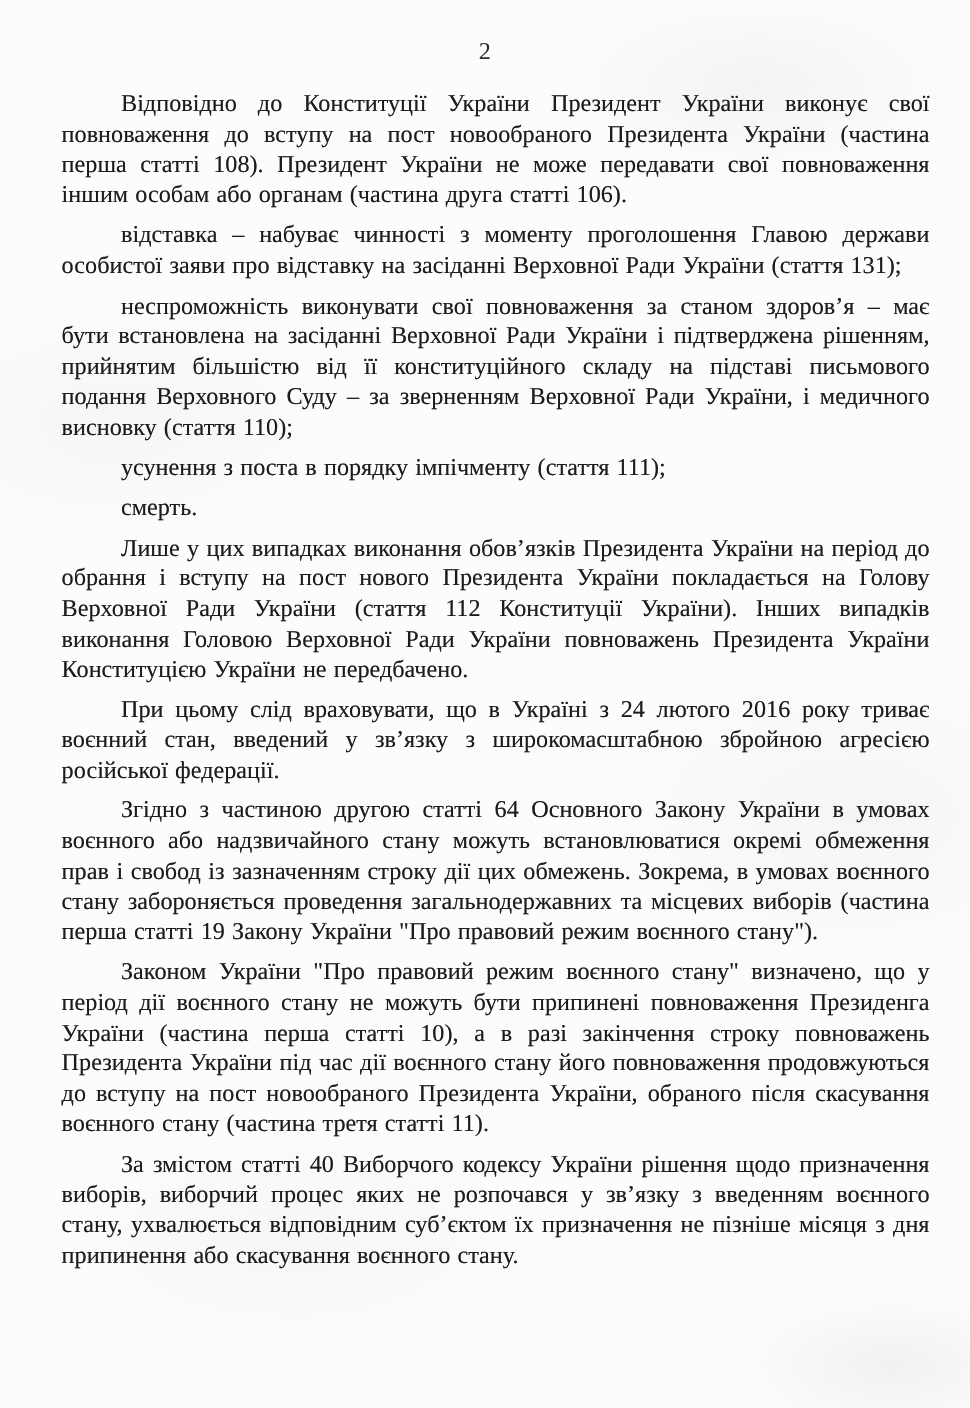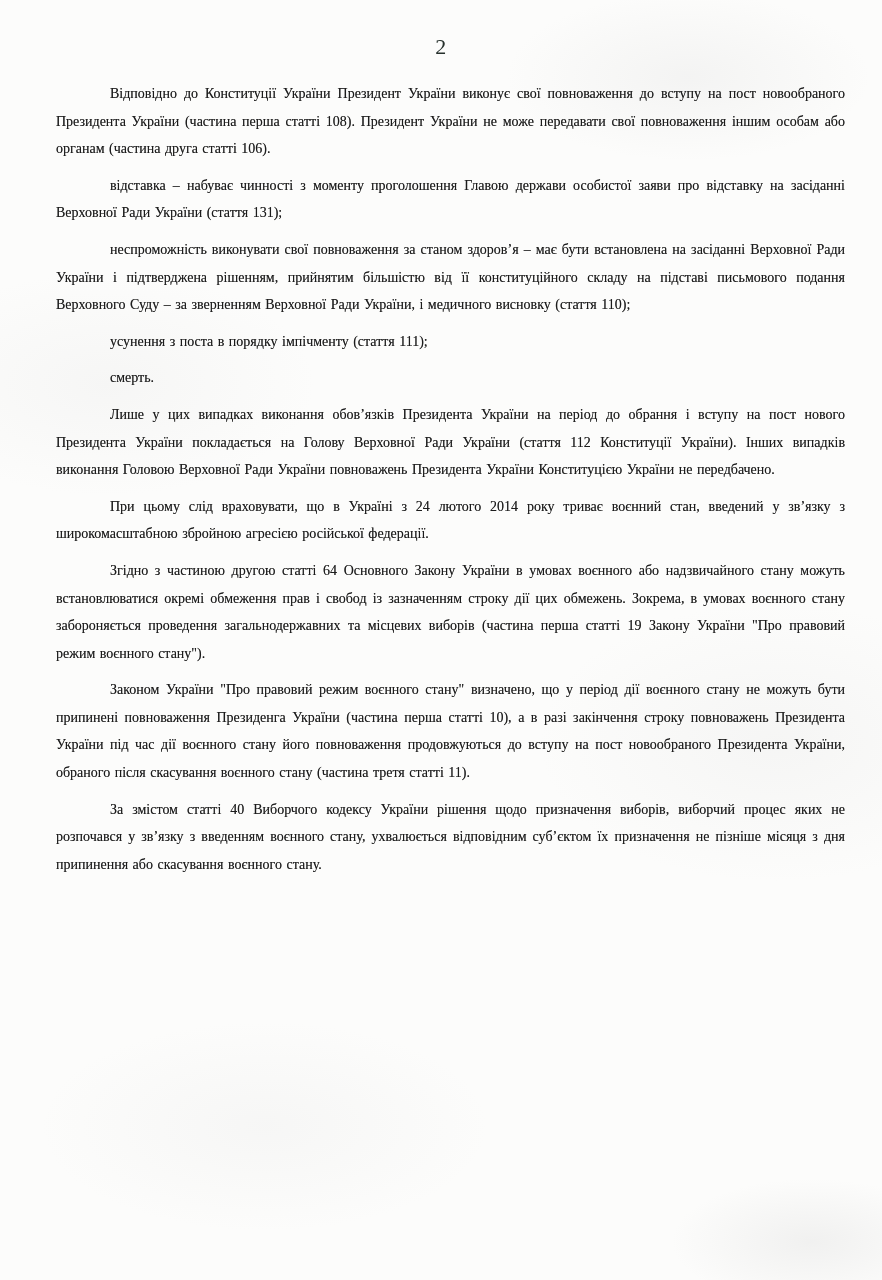--- a/index.html
+++ b/index.html
@@ -34,38 +34,38 @@
     color: #26302c;
   }
   .body-text {
     position: absolute;
     top: 80px;
     left: 56px;
     width: 789px;
   }
   .para {
     margin: 0 0 9px 0;
-    font-size: 14px;
+    font-size: 22px;
     line-height: 27.6px;
     text-align: justify;
     text-indent: 54px;
     word-spacing: 1px;
     text-shadow: 0 0 0.5px rgba(28,28,28,0.55);
   }
 </style>
 </head>
 <body>
 
 <div class="page">
   <div class="page-number">2</div>
   <div class="body-text">
       <p class="para">Відповідно до Конституції України Президент України виконує свої повноваження до вступу на пост новообраного Президента України (частина перша статті 108). Президент України не може передавати свої повноваження іншим особам або органам (частина друга статті 106).</p>
       <p class="para">відставка – набуває чинності з моменту проголошення Главою держави особистої заяви про відставку на засіданні Верховної Ради України (стаття 131);</p>
       <p class="para">неспроможність виконувати свої повноваження за станом здоров’я – має бути встановлена на засіданні Верховної Ради України і підтверджена рішенням, прийнятим більшістю від її конституційного складу на підставі письмового подання Верховного Суду – за зверненням Верховної Ради України, і медичного висновку (стаття 110);</p>
       <p class="para">усунення з поста в порядку імпічменту (стаття 111);</p>
       <p class="para">смерть.</p>
       <p class="para">Лише у цих випадках виконання обов’язків Президента України на період до обрання і вступу на пост нового Президента України покладається на Голову Верховної Ради України (стаття 112 Конституції України). Інших випадків виконання Головою Верховної Ради України повноважень Президента України Конституцією України не передбачено.</p>
-      <p class="para">При цьому слід враховувати, що в Україні з 24 лютого 2014 року триває воєнний стан, введений у зв’язку з широкомасштабною збройною агресією російської федерації.</p>
+      <p class="para">При цьому слід враховувати, що в Україні з 24 лютого 2016 року триває воєнний стан, введений у зв’язку з широкомасштабною збройною агресією російської федерації.</p>
       <p class="para">Згідно з частиною другою статті 64 Основного Закону України в умовах воєнного або надзвичайного стану можуть встановлюватися окремі обмеження прав і свобод із зазначенням строку дії цих обмежень. Зокрема, в умовах воєнного стану забороняється проведення загальнодержавних та місцевих виборів (частина перша статті 19 Закону України "Про правовий режим воєнного стану").</p>
       <p class="para">Законом України "Про правовий режим воєнного стану" визначено, що у період дії воєнного стану не можуть бути припинені повноваження Президенга України (частина перша статті 10), а в разі закінчення строку повноважень Президента України під час дії воєнного стану його повноваження продовжуються до вступу на пост новообраного Президента України, обраного після скасування воєнного стану (частина третя статті 11).</p>
       <p class="para">За змістом статті 40 Виборчого кодексу України рішення щодо призначення виборів, виборчий процес яких не розпочався у зв’язку з введенням воєнного стану, ухвалюється відповідним суб’єктом їх призначення не пізніше місяця з дня припинення або скасування воєнного стану.</p>
     </div>
 </div>
 
 </body></html>

